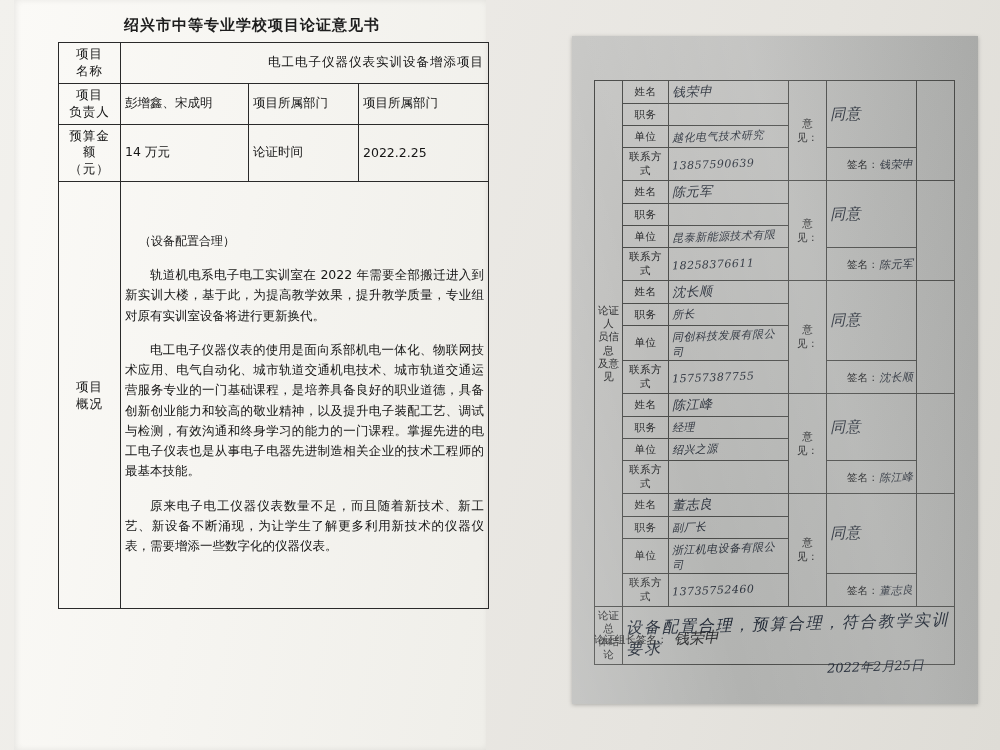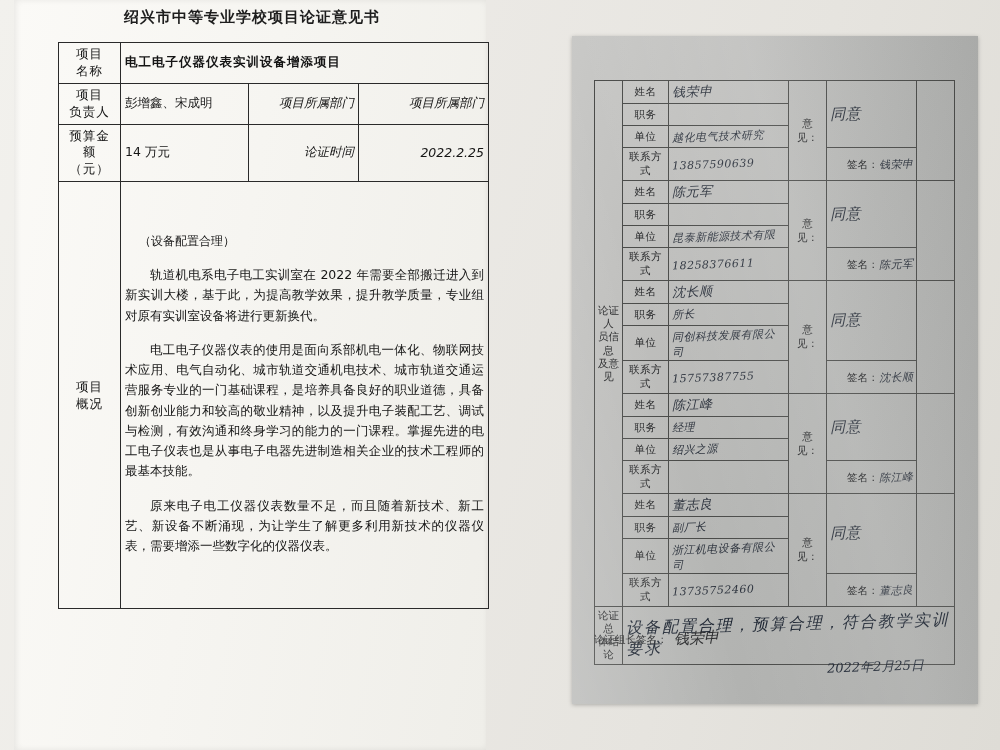--- a/index.html
+++ b/index.html
@@ -28,21 +28,21 @@
     left: 14px;
     top: 0px;
     width: 472px;
     height: 750px;
     background: linear-gradient(100deg,#fbfaf7 0%, #f6f5f1 45%, #efeee9 100%);
     box-shadow: 2px 0 6px rgba(0,0,0,0.08) inset;
   }
   .doc-title {
     position: absolute;
     left: 110px;
-    top: 8px;
+    top: 16px;
     font-size: 15px;
     font-weight: bold;
     color: #1d1d1d;
     letter-spacing: 1px;
     white-space: nowrap;
     font-family: "DejaVu Sans", sans-serif;
   }
 
   table.main-table {
     position: absolute;
@@ -59,25 +59,25 @@
     padding: 3px 4px;
     vertical-align: middle;
     font-family: "DejaVu Sans", sans-serif;
   }
   .lbl {
     text-align: center;
     width: 60px;
     letter-spacing: 1px;
     line-height: 1.35;
   }
-  .val-center { text-align: right; font-style: italic; }
+  .val-center { text-align: left; }
   .big-title {
-    text-align: left;
+    text-align: right;
     font-size: 16px;
-    font-weight: bold;
+    font-weight: normal;
     letter-spacing: 1px;
     padding: 8px 4px;
   }
   .cell-name { text-align:left; font-size:13px; }
   .budget { text-align:left; font-size:13px; }
   .note-line {
     font-size: 12px;
     padding-left: 14px;
   }
   .body-cell {

